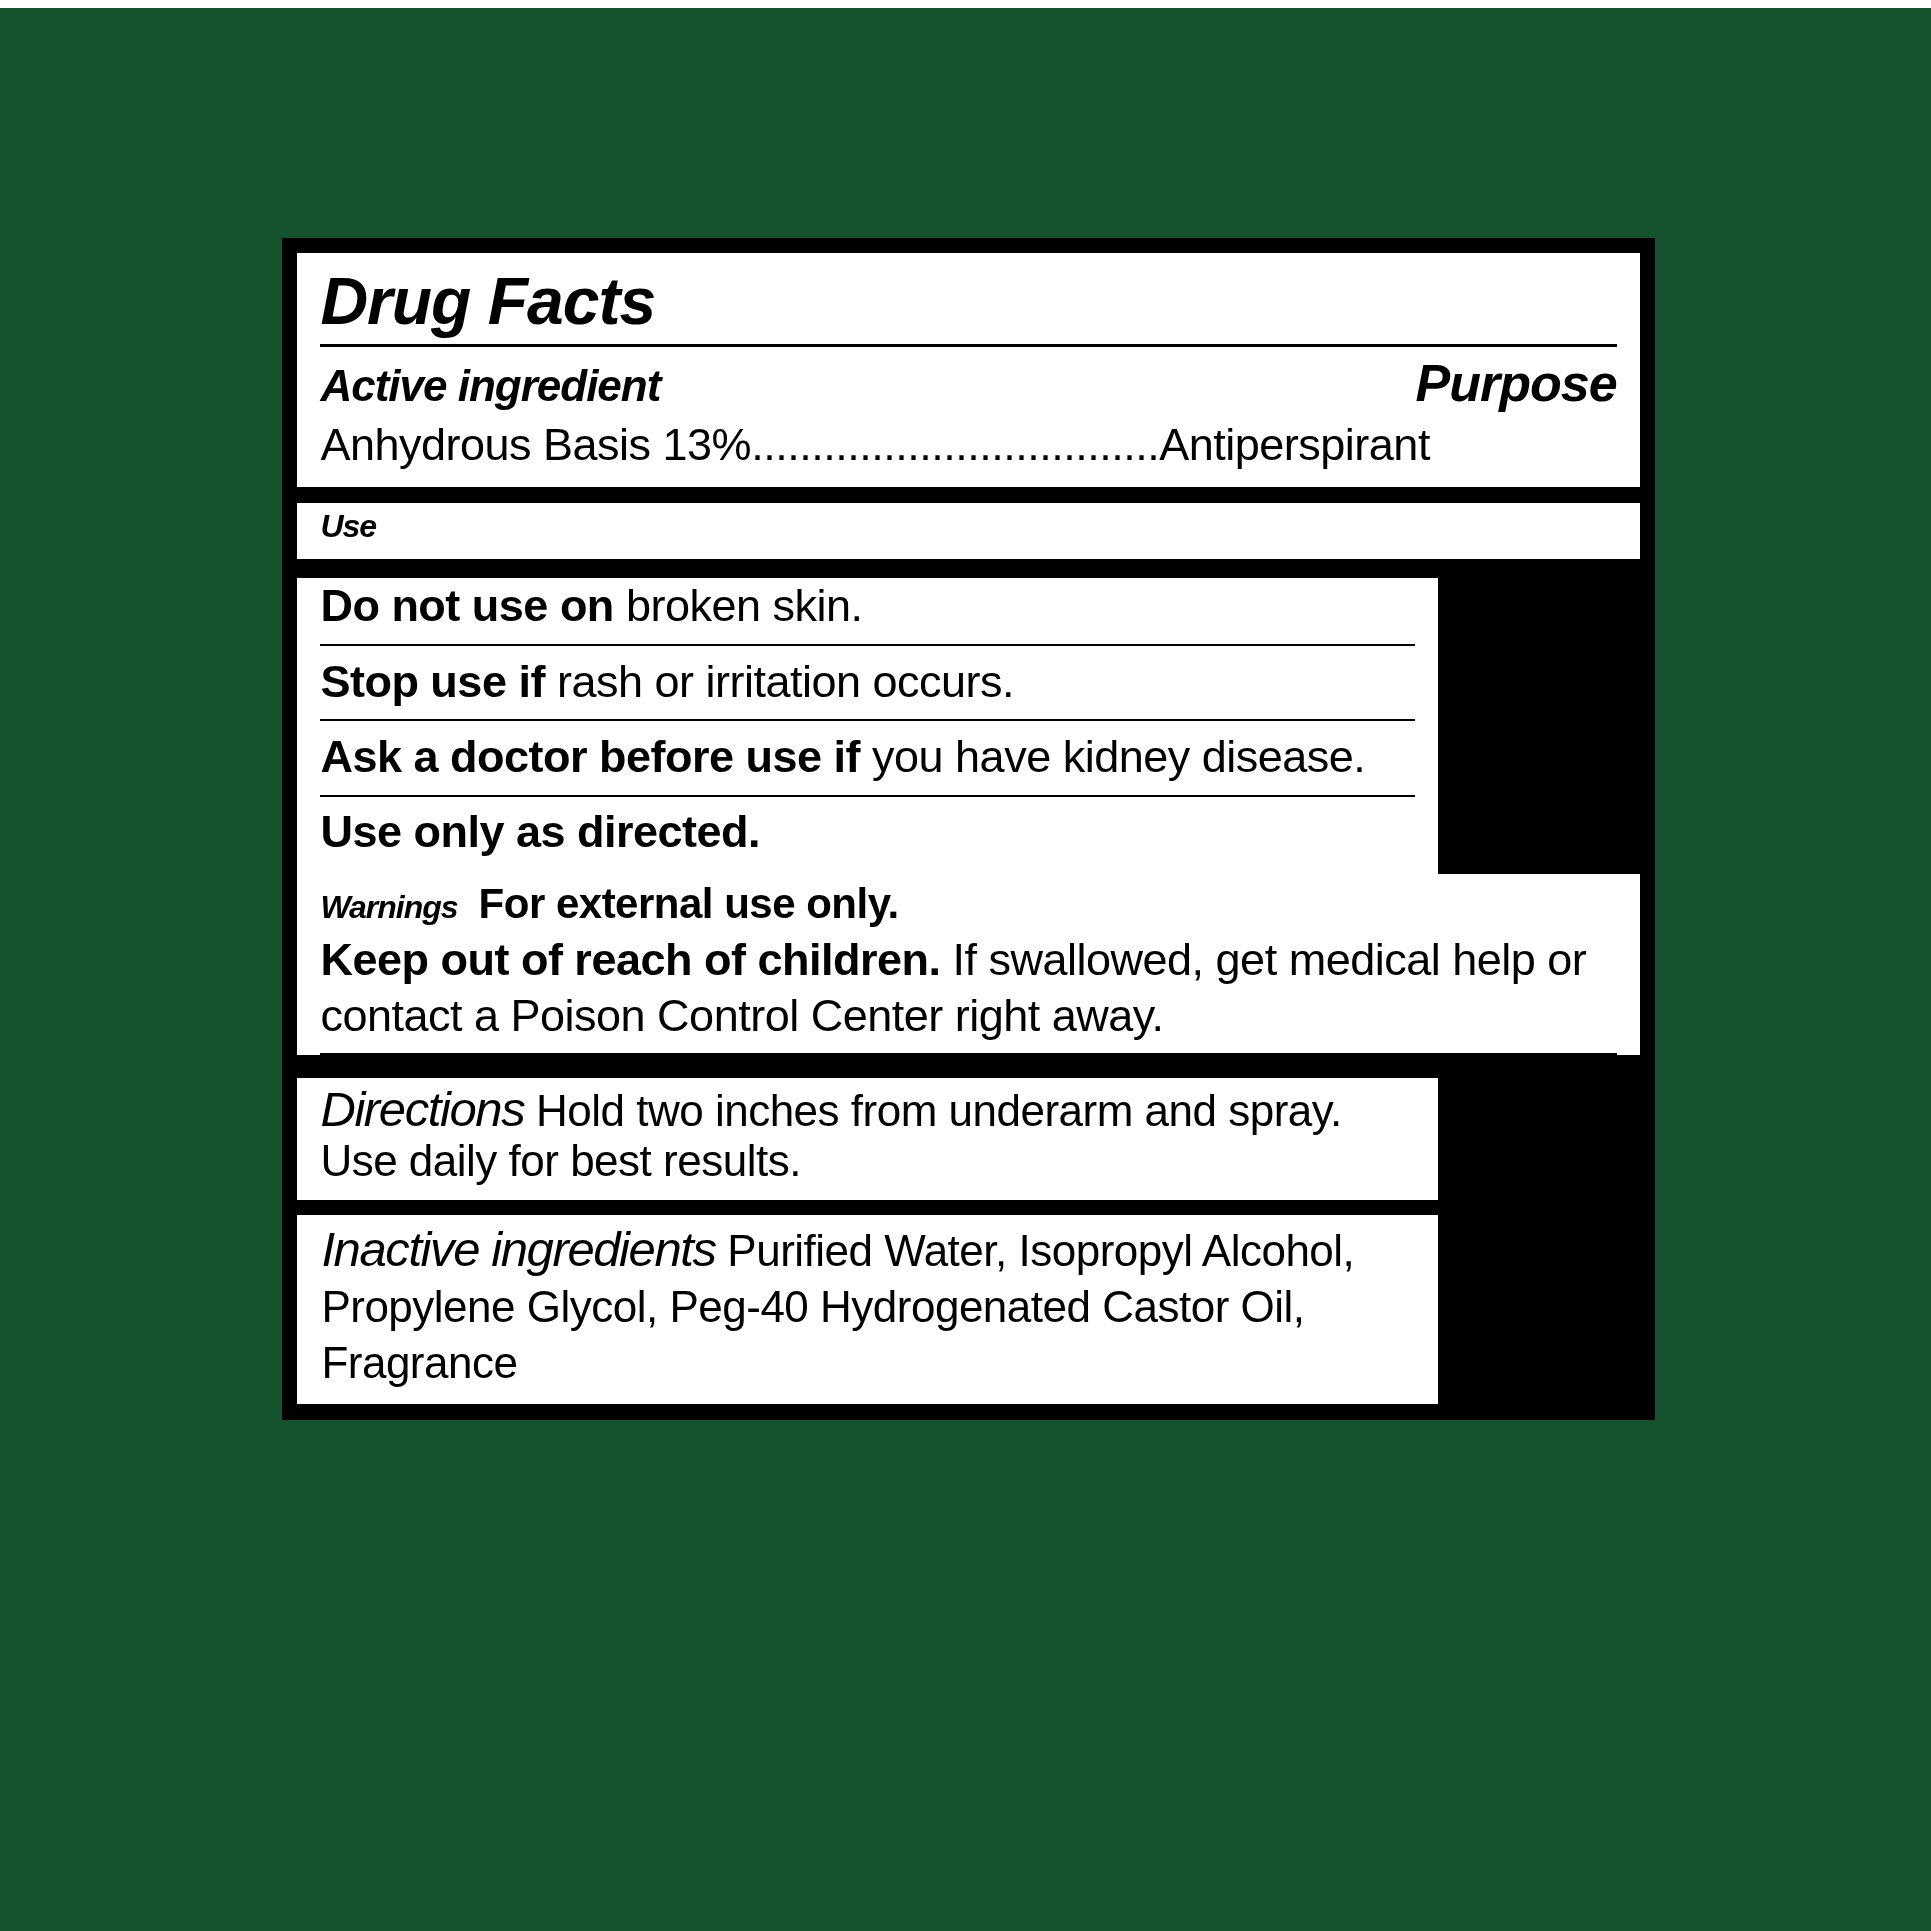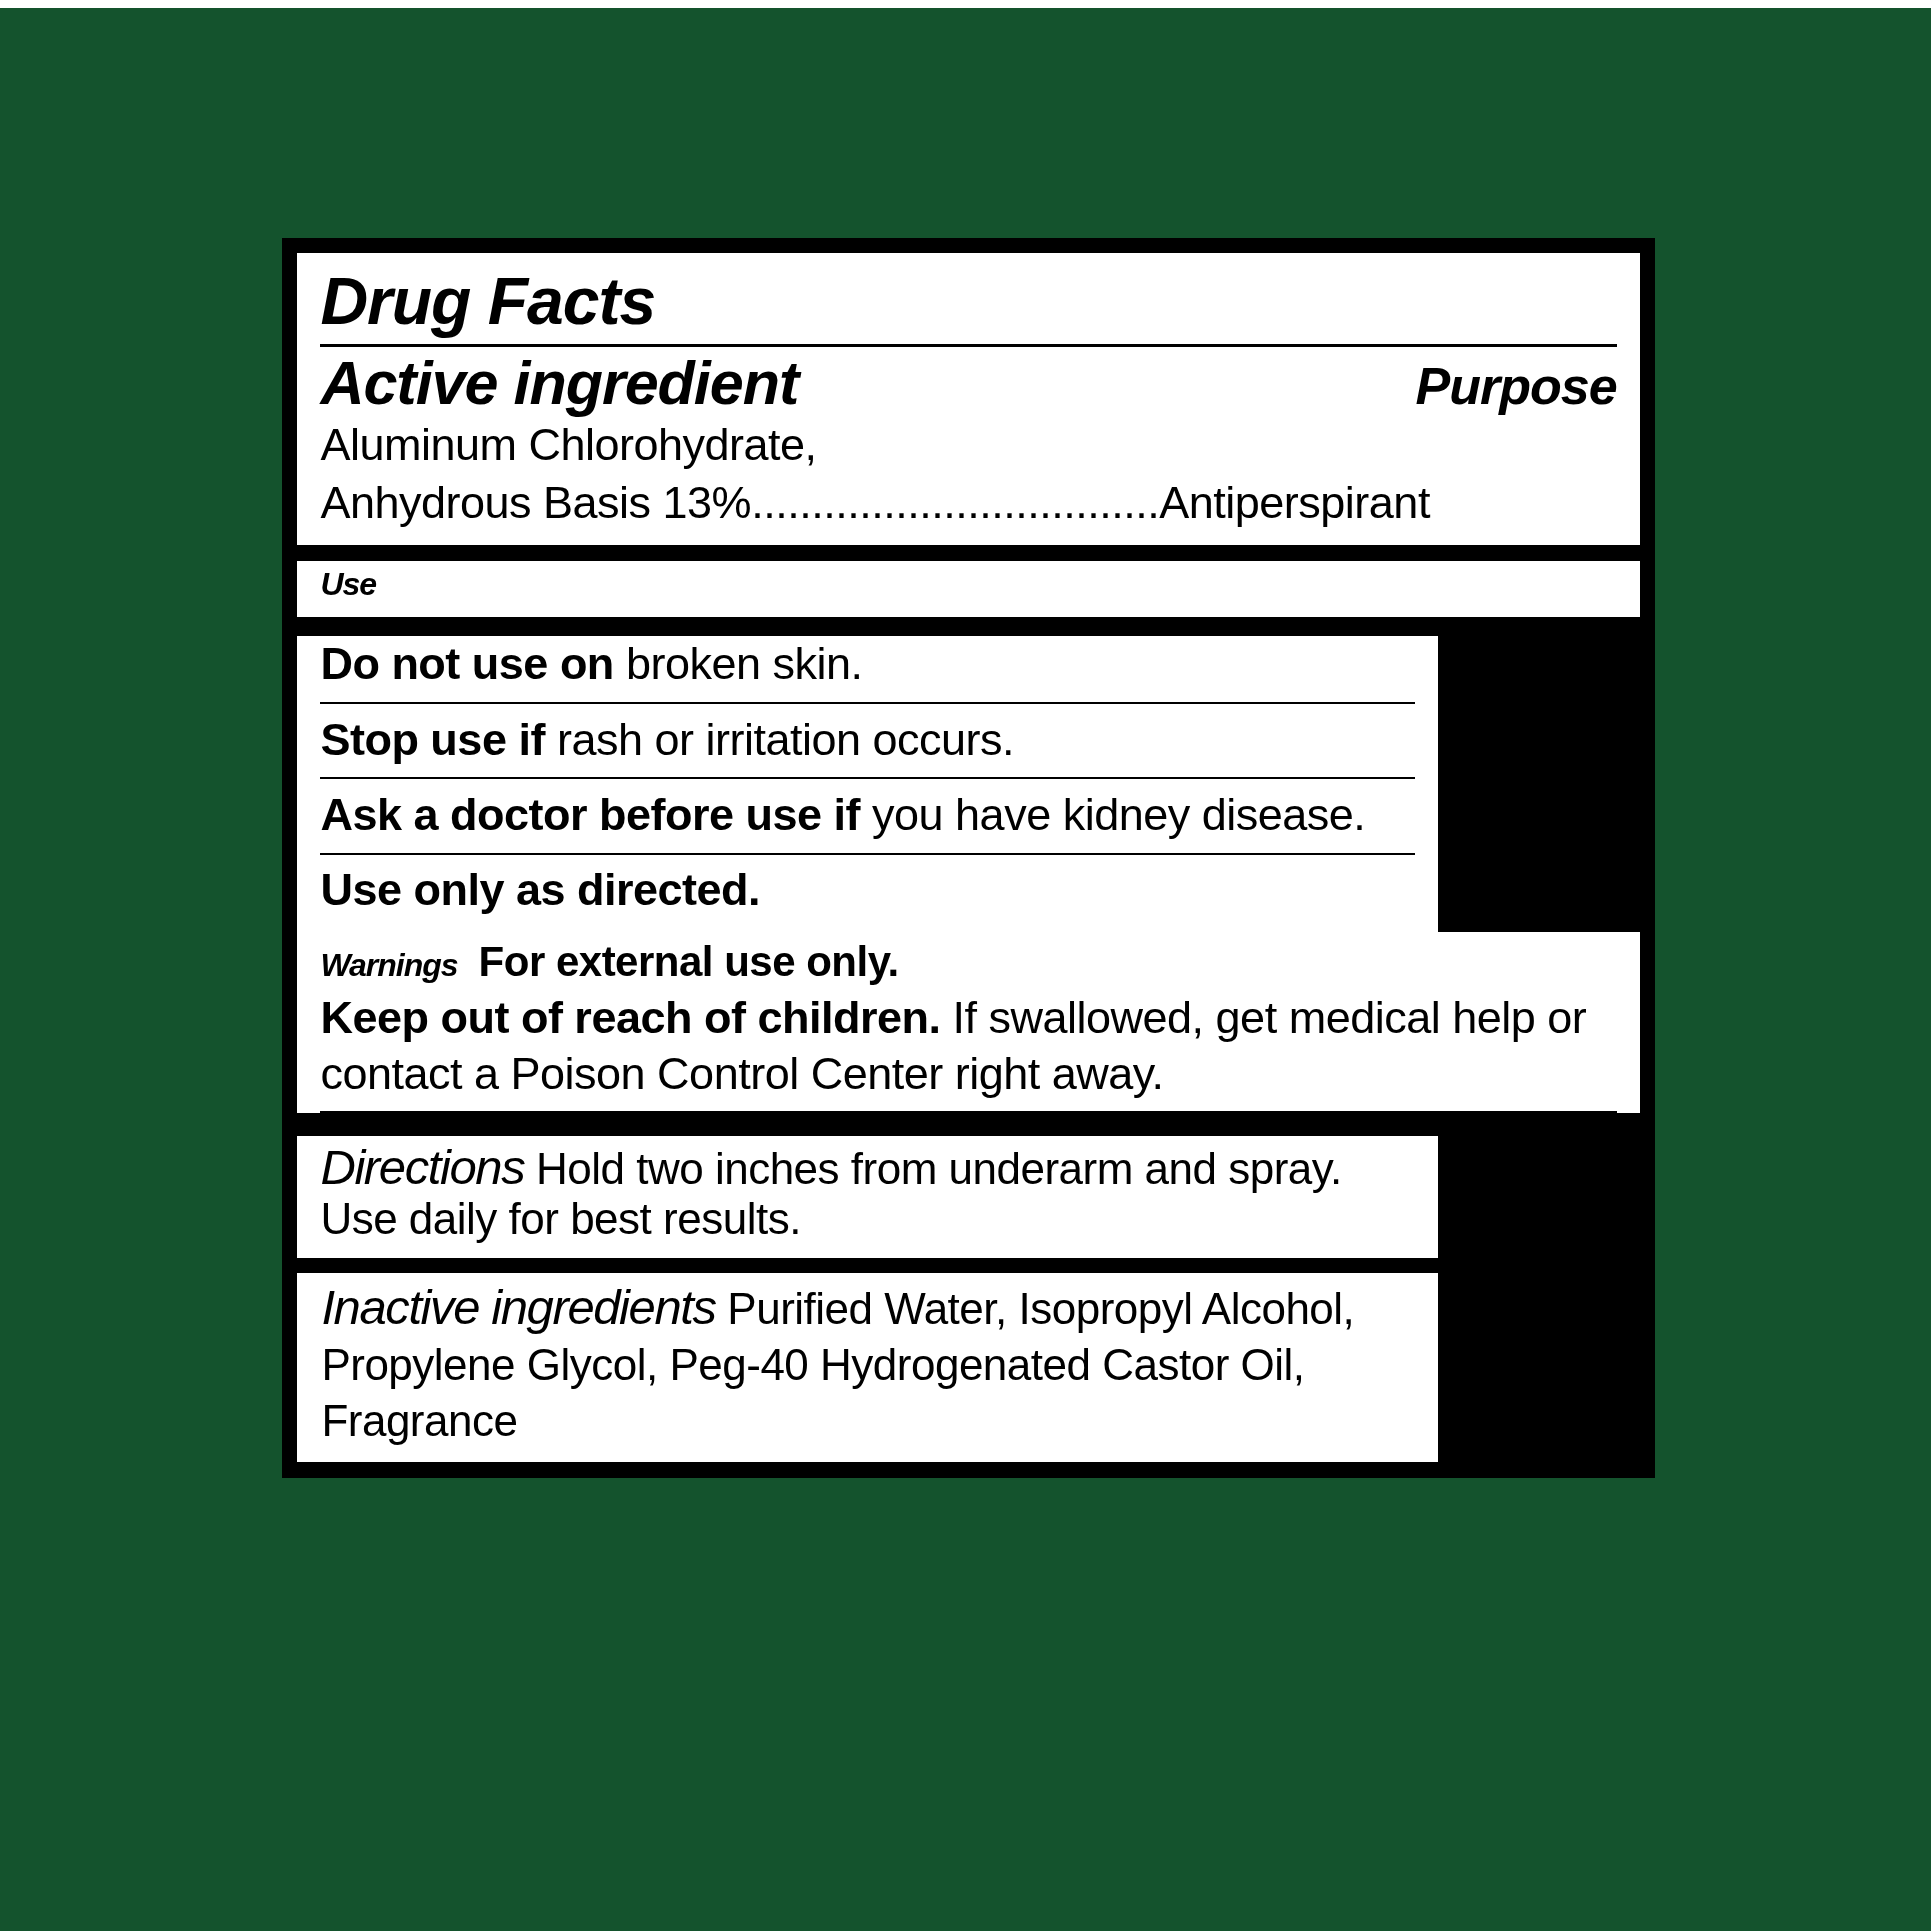--- a/index.html
+++ b/index.html
@@ -78,21 +78,21 @@
 
   .row-head {
     display: flex;
     justify-content: space-between;
     align-items: baseline;
   }
 
   .head-left {
     font-style: italic;
     font-weight: bold;
-    font-size: 61px;
+    font-size: 44px;
     line-height: 60px;
     letter-spacing: -1px;
   }
 
   .head-right {
     font-style: italic;
     font-weight: bold;
     font-size: 52px;
     line-height: 60px;
     letter-spacing: -1px;
@@ -166,21 +166,20 @@
 <div class="page">
   <div class="panel">
 
     <div class="block first">
       <div class="title">Drug Facts</div>
       <hr class="hr-title">
       <div class="row-head">
         <span class="head-left">Active ingredient</span>
         <span class="head-right">Purpose</span>
       </div>
-      <div class="body-text">Aluminum Chlorohydrate,</div>
       <div class="body-text"><span>Anhydrous Basis 13%</span><span>..................................</span><span>Antiperspirant</span></div>
     </div>
 
     <div class="spacer-thick"></div>
 
     <div class="block">
       <div class="use-line">
         <span class="inline-head">Use</span>
       </div>
     </div>

